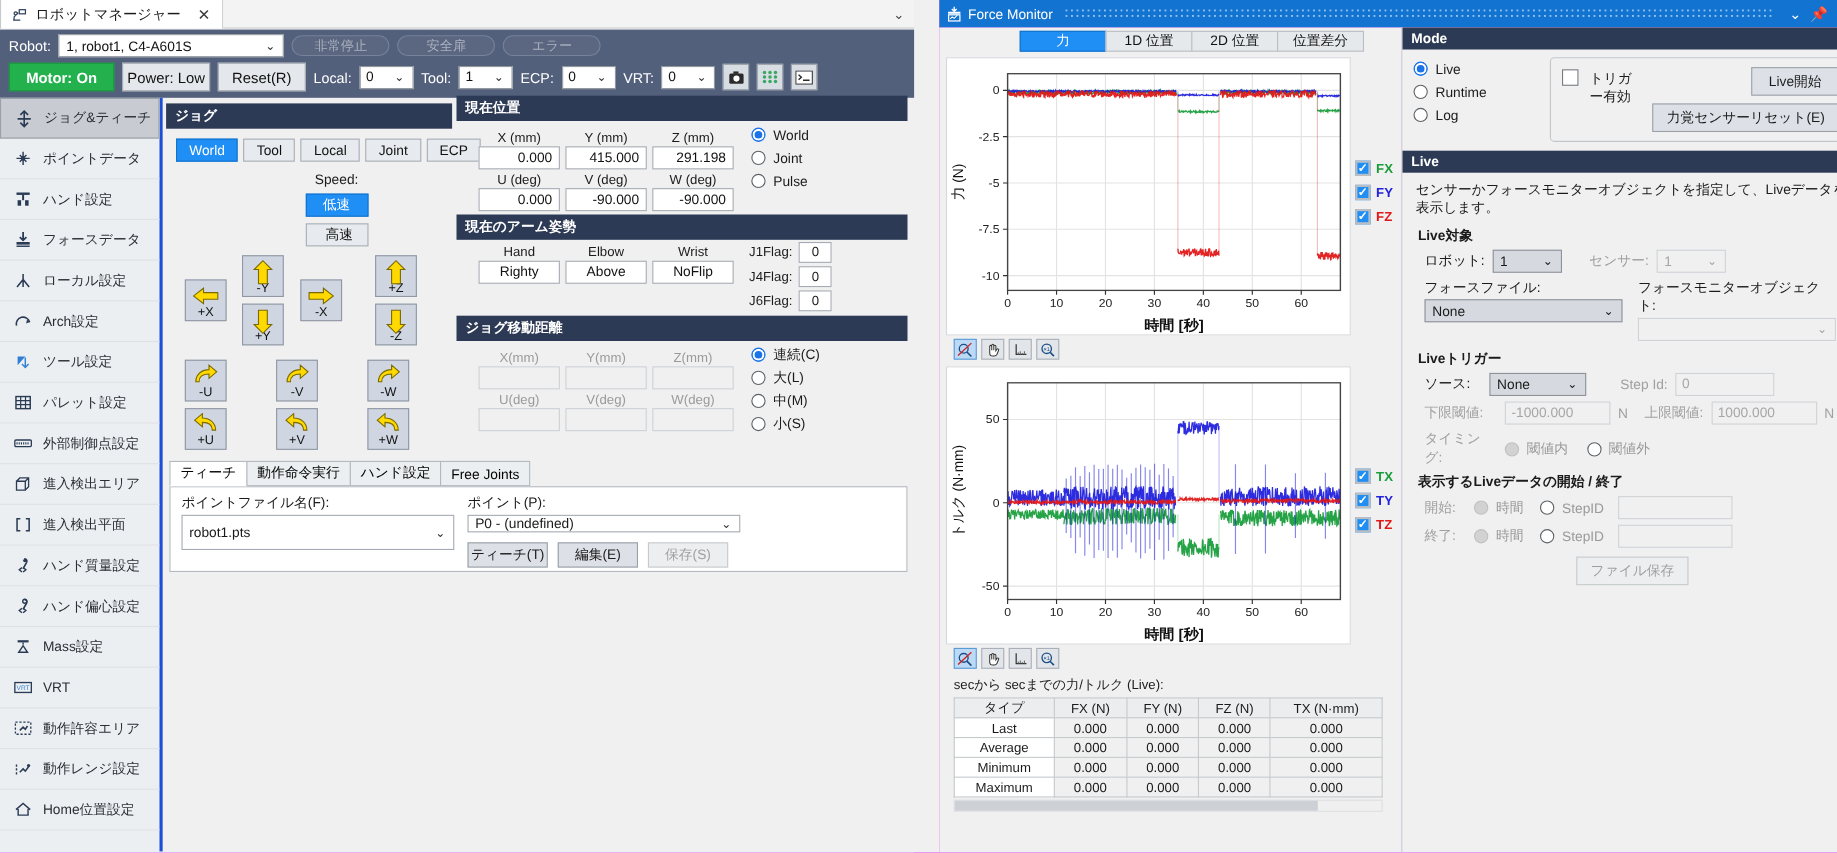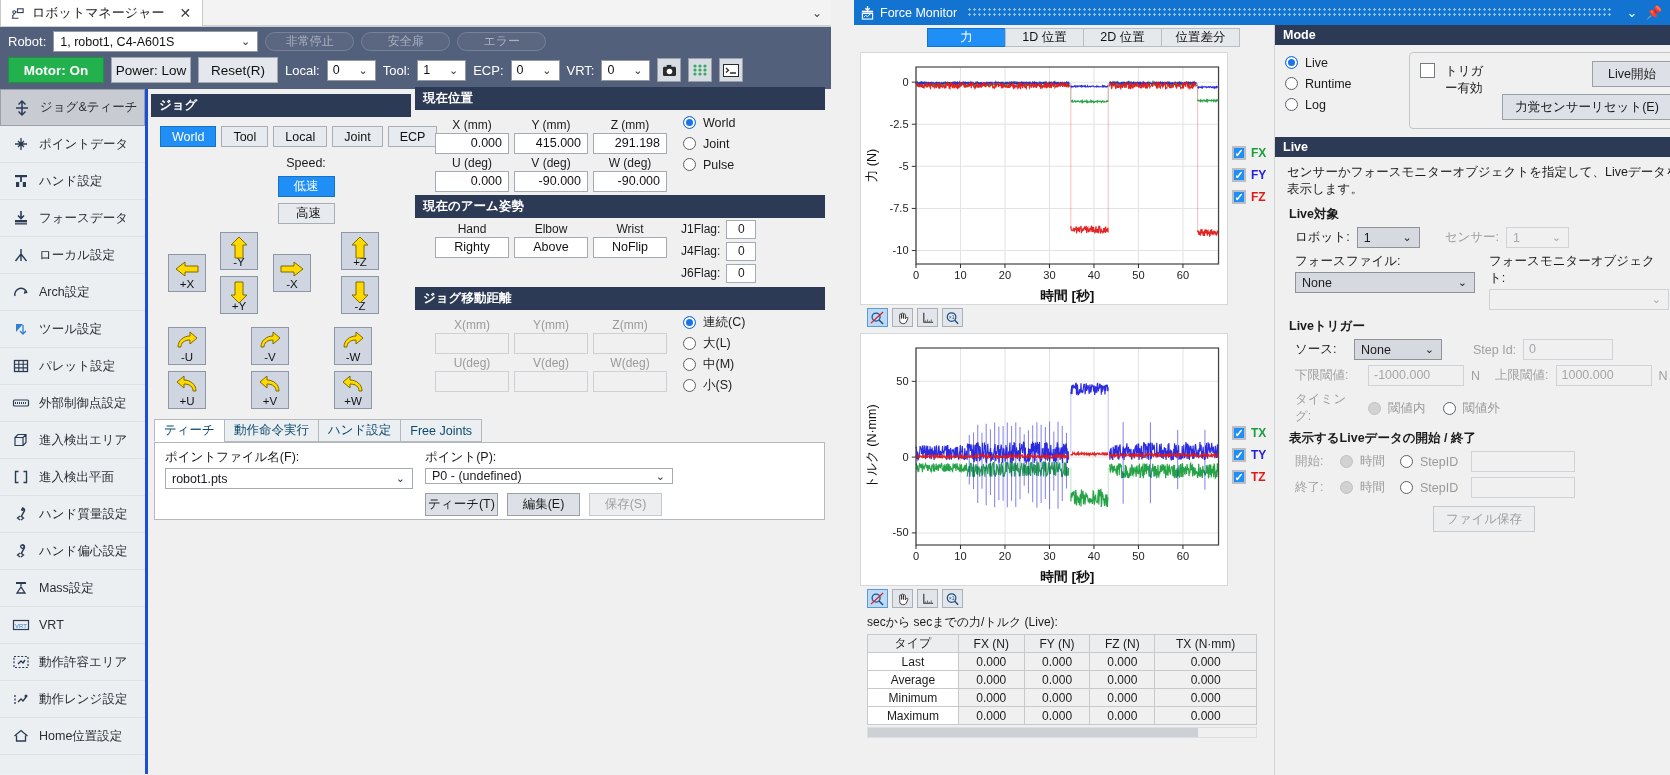--- a/index.html
+++ b/index.html
@@ -96,26 +96,26 @@
 
   .posture { display:flex; padding:4px 0 0 20px; gap:5px; }
   .flags { padding-left:14px; }
   .flagrow { display:flex; align-items:center; gap:6px; font-size:12px; height:22px; }
   .flagbox { width:30px; height:19px; border:1px solid #a5abb2; background:#fff; text-align:center; line-height:17px; font-size:12px; }
 
   
   .tabs-wrap { margin:7px 0 0 3px; }
   .tabrow { display:flex; }
   .ttab { height:23px; padding:0 9px; display:flex; align-items:center; font-size:12.5px;
-    border:1px solid #b4b9bf; background:#eceff1; border-bottom-color:#b4b9bf; color:#0c4a6e; margin-right:-1px; }
+    border:1px solid #b4b9bf; background:#eceff1; border-bottom-color:#b4b9bf; color:#000000; margin-right:-1px; }
   .ttab.on { background:#fff; border-bottom-color:#fff; }
   .tabpane { border:1px solid #b4b9bf; background:#fff; height:78px; padding:6px 10px; display:flex; gap:12px; }
   .fgroup { display:flex; flex-direction:column; }
   .fglbl { font-size:12.5px; margin-bottom:2px; }
-  .combo { height:21px; border:1px solid #a5abb2; background:#fff; display:flex; align-items:center;
+  .combo { height:32px; border:1px solid #a5abb2; background:#fff; display:flex; align-items:center;
     padding:0 2px 0 6px; font-size:12.5px; }
   .combo .chev { margin-left:auto; padding:0 5px; font-size:11px; color:#333; }
   .btnrow { display:flex; gap:9px; margin-top:9px; }
   .abtn { height:23px; min-width:73px; background:#dde1e7; border:1px solid #9aa0a8; display:flex;
     align-items:center; justify-content:center; font-size:12.5px; }
   .abtn.dis { color:#a0a0a0; background:#eceef0; border-color:#c6cacd; }
 
   
   .fm { position:absolute; left:854px; top:0; width:839px; height:775px; background:#d946ef; }
   .fm-title { height:25px; background:#1273d1; display:flex; align-items:center; padding:0 6px; color:#fff; font-size:12.5px; }

